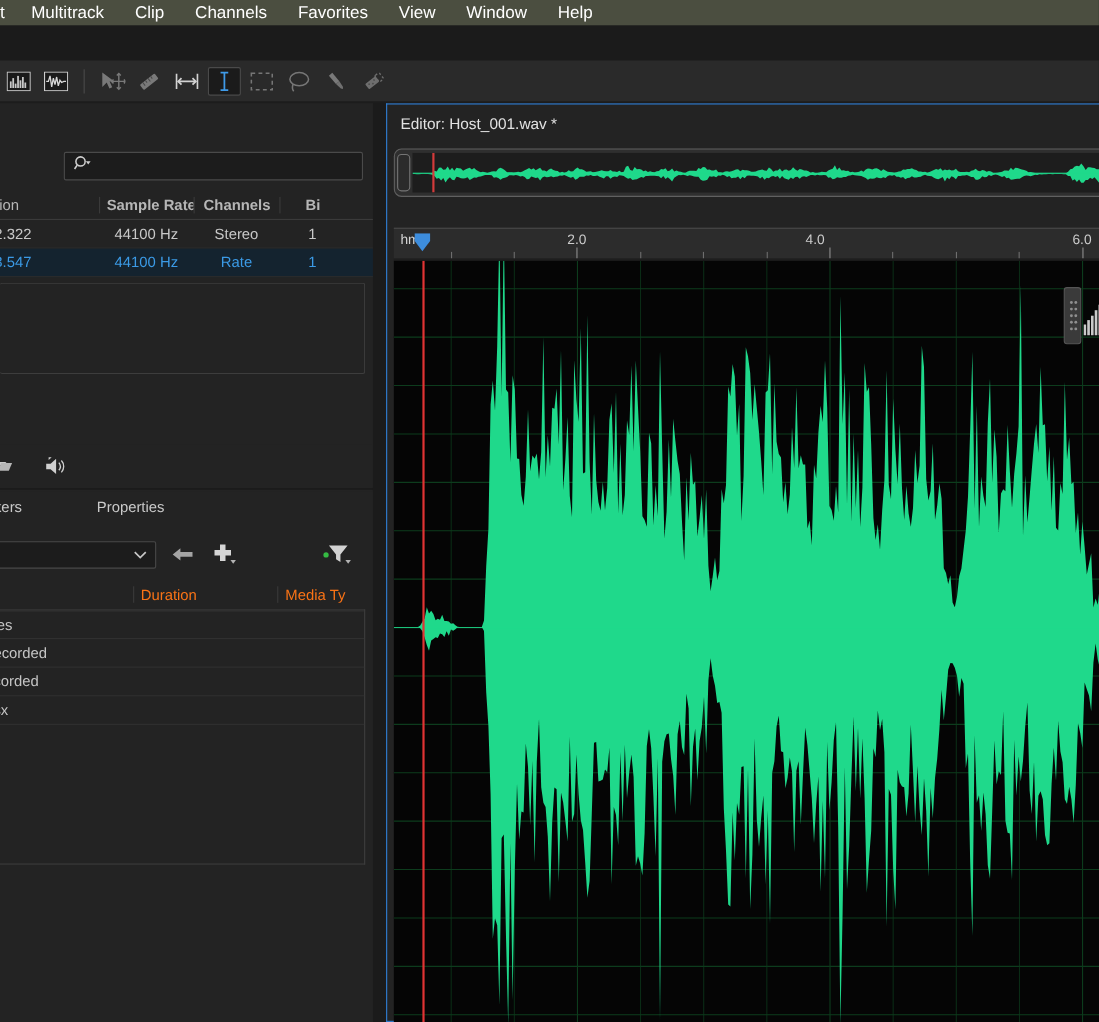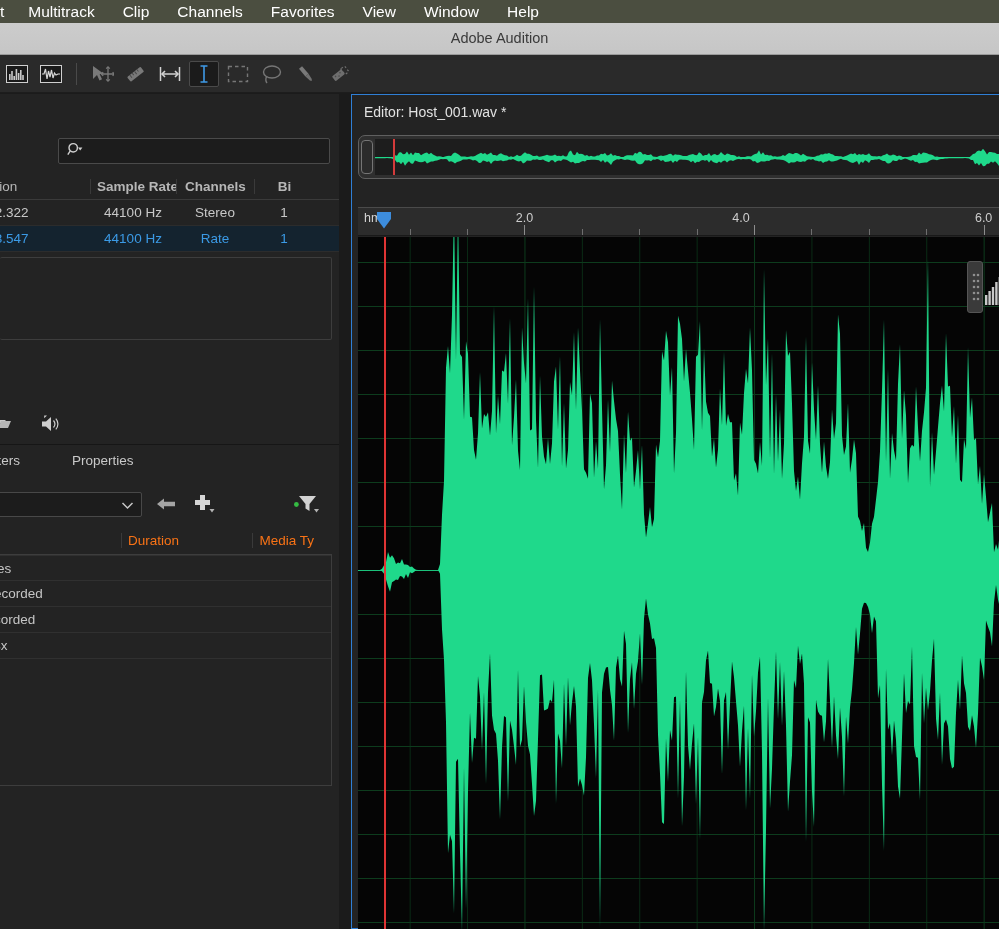--- a/index.html
+++ b/index.html
@@ -110,21 +110,21 @@
   .panel-markers {
     position: absolute; left: 0; top: 353px; width: 339px; height: 482px;
     background: #232323;
   }
   .mkTabs { position: absolute; left: 0; top: 0; width: 339px; height: 32px; }
   .mkTab {
     position: absolute; top: 6px; font-size: 13.5px; color: #c9c9c9;
     white-space: nowrap;
   }
   .mkTab.t1 { left: -10px; }
-  .mkTab.t2 { left: 72px; text-align: center; }
+  .mkTab.t2 { left: 88px; text-align: center; }
 
   .mkToolbar { position: absolute; left: 0; top: 42px; width: 339px; height: 34px; }
   .mkSelect {
     position: absolute; left: -6px; top: 3px; width: 148px; height: 25px;
     background: #1c1c1c; border: 1px solid #484848; border-radius: 2px;
     display: flex; align-items: center; justify-content: flex-end; padding-right: 7px;
   }
   .mkIcon { position: absolute; top: 2px; width: 28px; height: 26px;
             display: flex; align-items: center; justify-content: center; }
 
@@ -237,23 +237,20 @@
     <div class="mi first">t</div>
     <div class="mi">Multitrack</div>
     <div class="mi">Clip</div>
     <div class="mi">Channels</div>
     <div class="mi">Favorites</div>
     <div class="mi">View</div>
     <div class="mi">Window</div>
     <div class="mi">Help</div>
   </div>
 
-  <div class="titlebar">
-    <div class="tt">Adobe Audition</div>
-  </div>
 
   <div class="toolbar">
     <div class="tbtn first">
       <svg width="22" height="18" viewBox="0 0 22 18">
         <rect x="0.5" y="0.5" width="21" height="17" fill="#1a1a1a" stroke="#cfcfcf"></rect>
         <g fill="#c9c9c9">
           <rect x="3" y="9" width="1.6" height="6"></rect>
             <rect x="5.2" y="6" width="1.6" height="9"></rect>
           <rect x="7.4" y="11" width="1.6" height="4"></rect>
             <rect x="9.6" y="4" width="1.6" height="11"></rect>

